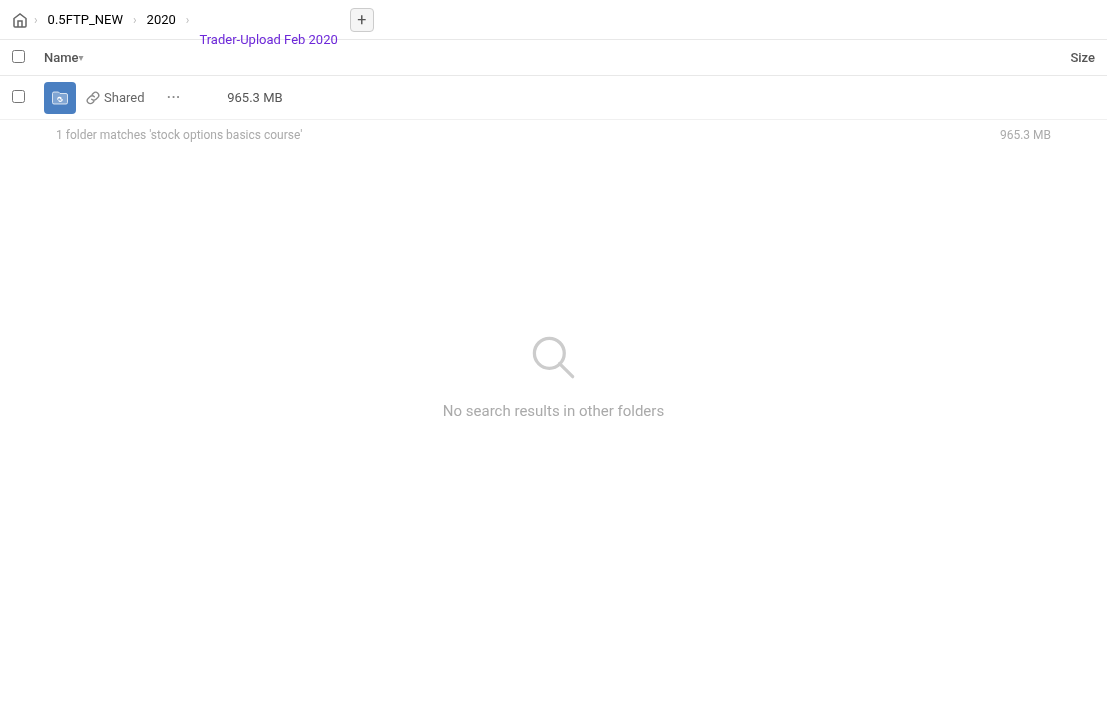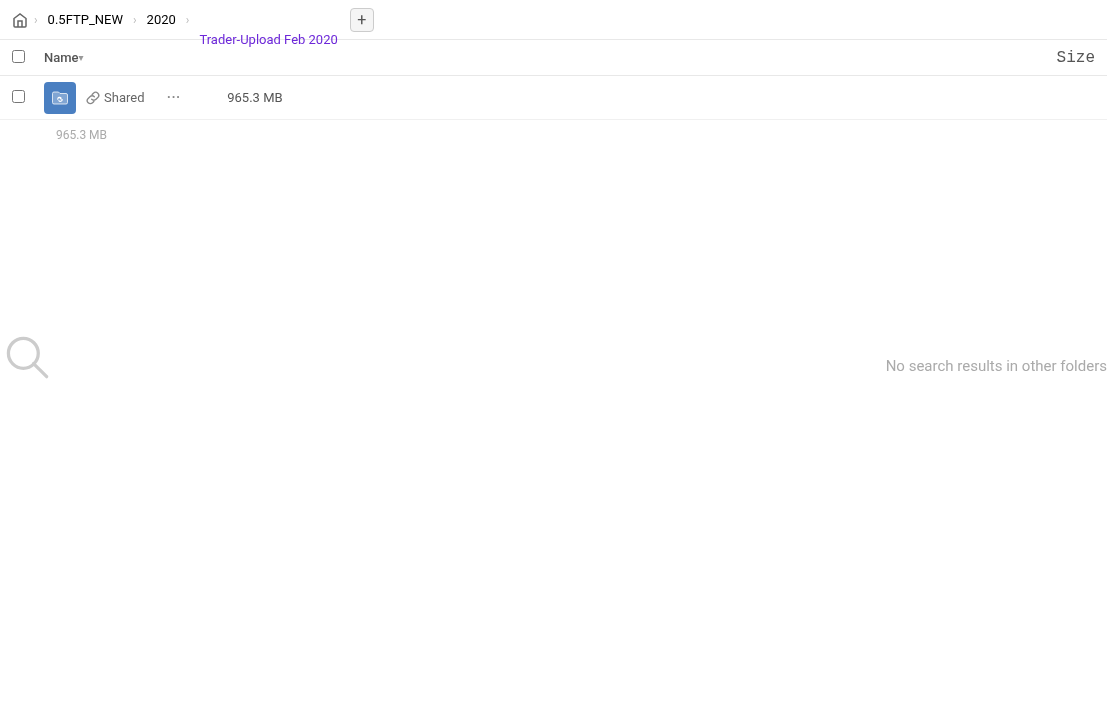--- a/index.html
+++ b/index.html
@@ -99,25 +99,24 @@
       font-weight: 500;
     }
 
     .col-name-sort {
       color: #999;
       font-size: 10px;
     }
 
     .col-size {
       color: #555;
-      font-size: 16px;
+      font-size: 13px;
       font-weight: 500;
       width: 100px;
       text-align: right;
-      font-family: Liberation Mono, monospace;
     }
 
     
     .file-row {
       display: flex;
       align-items: center;
       padding: 6px 12px;
       border-bottom: 1px solid #f0f0f0;
       height: 44px;
       cursor: pointer;
@@ -194,23 +193,23 @@
     }
 
     .summary-size {
       color: #aaa;
       font-size: 12px;
     }
 
     
     .empty-state {
       display: flex;
-      flex-direction: row;
-      align-items: center;
-      justify-content: space-between;
+      flex-direction: column;
+      align-items: center;
+      justify-content: flex-end;
       margin-top: 180px;
     }
 
     .empty-icon {
       width: 60px;
       height: 60px;
       color: #ccc;
       margin-bottom: 16px;
     }
 
@@ -272,20 +271,21 @@
       <path d="M6.5 9.5a3.5 3.5 0 005 0l2-2a3.5 3.5 0 00-5-5L7 4" stroke-linecap="round"></path>
       <path d="M9.5 6.5a3.5 3.5 0 00-5 0l-2 2a3.5 3.5 0 005 5L9 12" stroke-linecap="round"></path>
     </svg>
     <span>Shared</span>
   </div>
   <div class="file-more">···</div>
   <div class="file-size">965.3 MB</div>
 </div>
 
 <div class="summary-row">
+  <span>1 folder matches 'stock options basics course'</span>
   <span class="summary-size">965.3 MB</span>
 </div>
 
 <div class="empty-state">
   <svg class="search-circle empty-icon" viewBox="0 0 60 60">
     <circle cx="25" cy="25" r="16" stroke="#ccc" stroke-width="3.5" fill="none"></circle>
     <line x1="36" y1="36" x2="50" y2="50" stroke="#ccc" stroke-width="3.5" stroke-linecap="round"></line>
   </svg>
   <span class="empty-text">No search results in other folders</span>
 </div>

